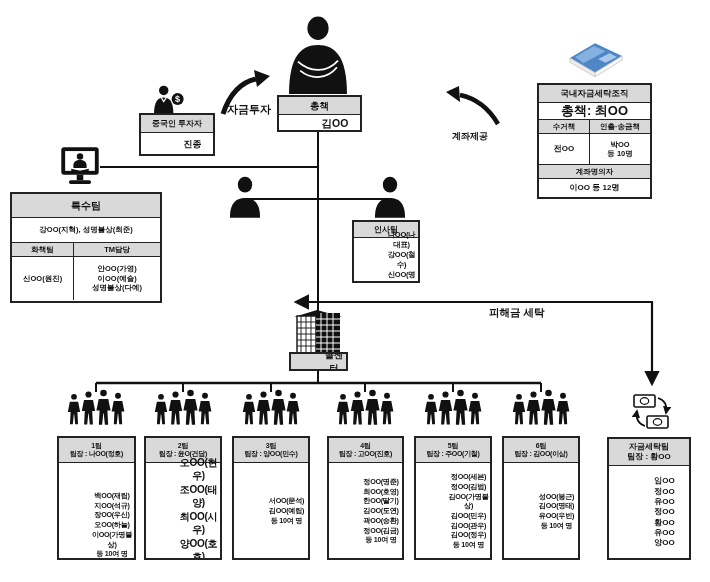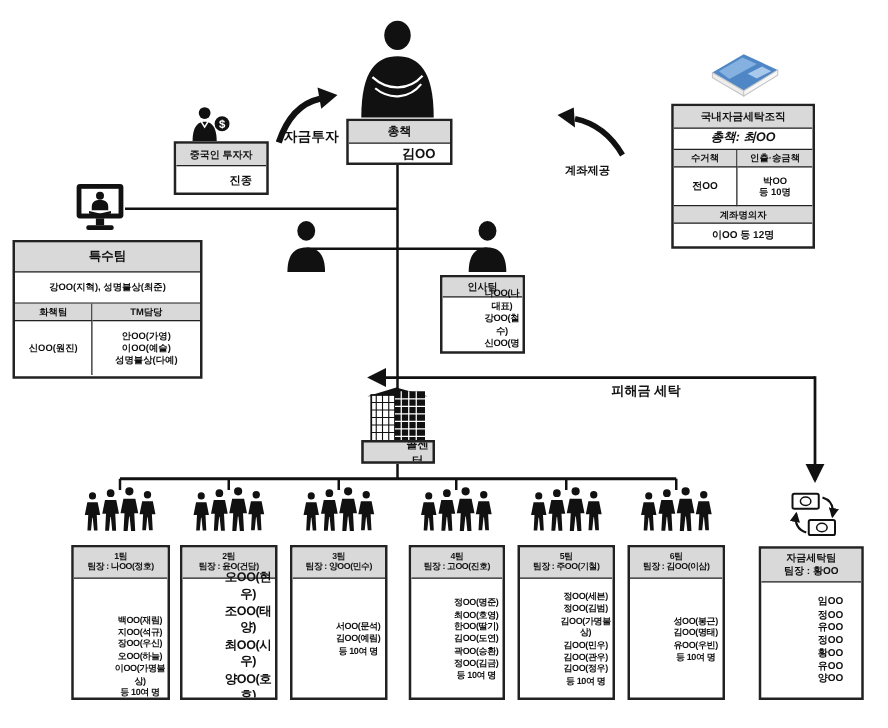--- a/index.html
+++ b/index.html
@@ -165,21 +165,21 @@
     <div class="bdy" style="height:16px;font-size:10.5px;">김OO</div>
   </div>
 
   <div class="abs box" style="left:139px;top:113px;width:76px;height:43px;">
     <div class="hdr" style="height:17px;font-size:8px;">중국인 투자자</div>
     <div class="bdy" style="height:22px;font-size:9px;">진종</div>
   </div>
 
   <div class="abs box" style="left:537px;top:83px;width:115px;height:116px;">
     <div class="hdr" style="height:17px;font-size:8.5px;">국내자금세탁조직</div>
-    <div class="cell bb" style="height:17px;font-size:10px;font-style:italic;">총책: 최OO</div>
+    <div class="cell bb" style="height:17px;font-size:13px;">총책: 최OO</div>
     <div class="cols" style="grid-template-columns:46% 54%;">
       <div class="cell h rb bb" style="height:14px;font-size:7.5px;">수거책</div>
       <div class="cell h bb" style="height:14px;font-size:7.5px;">인출·송금책</div>
       <div class="cell rb bb" style="height:31px;font-size:8px;">전OO</div>
       <div class="cell bb" style="height:31px;font-size:7.5px;">박OO
 등 10명</div>
     </div>
     <div class="cell h bb" style="height:14px;font-size:7.5px;">계좌명의자</div>
     <div class="cell" style="height:17px;font-size:8px;">이OO 등 12명</div>
   </div>

